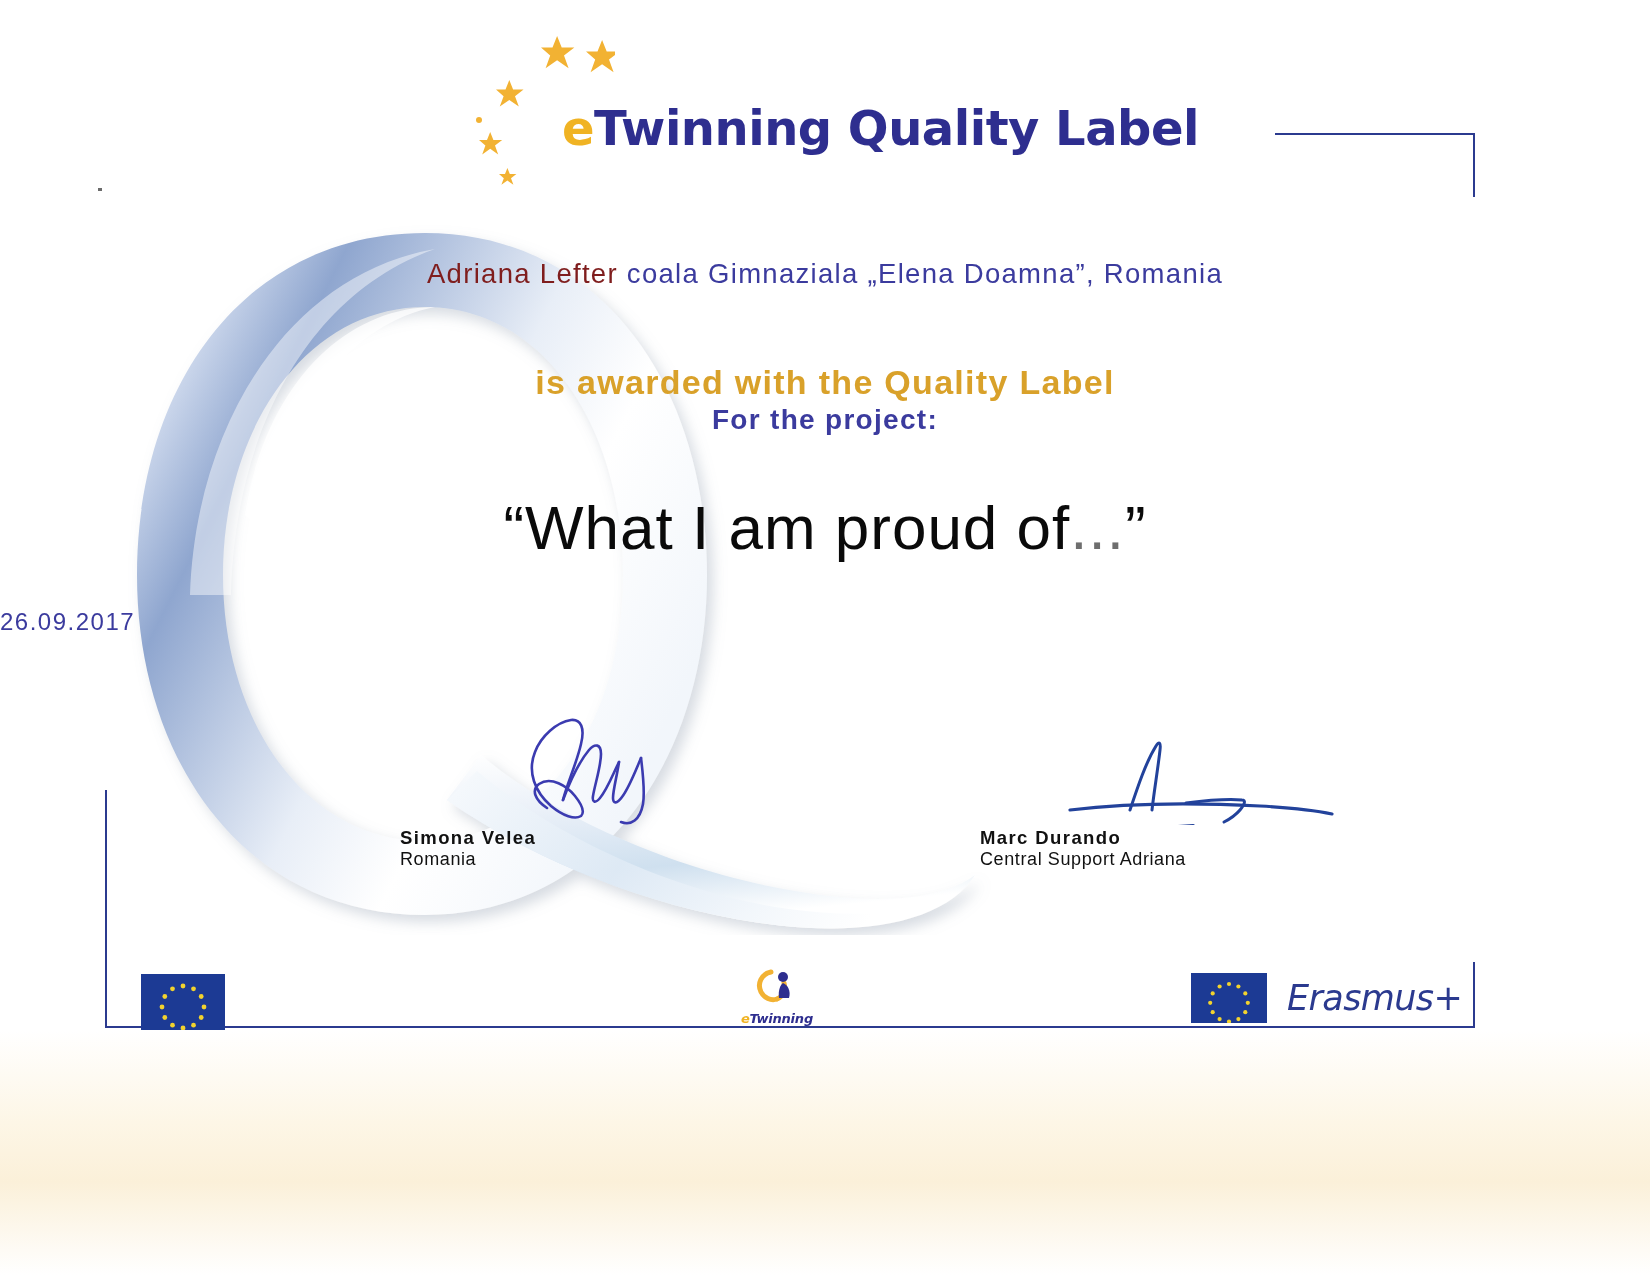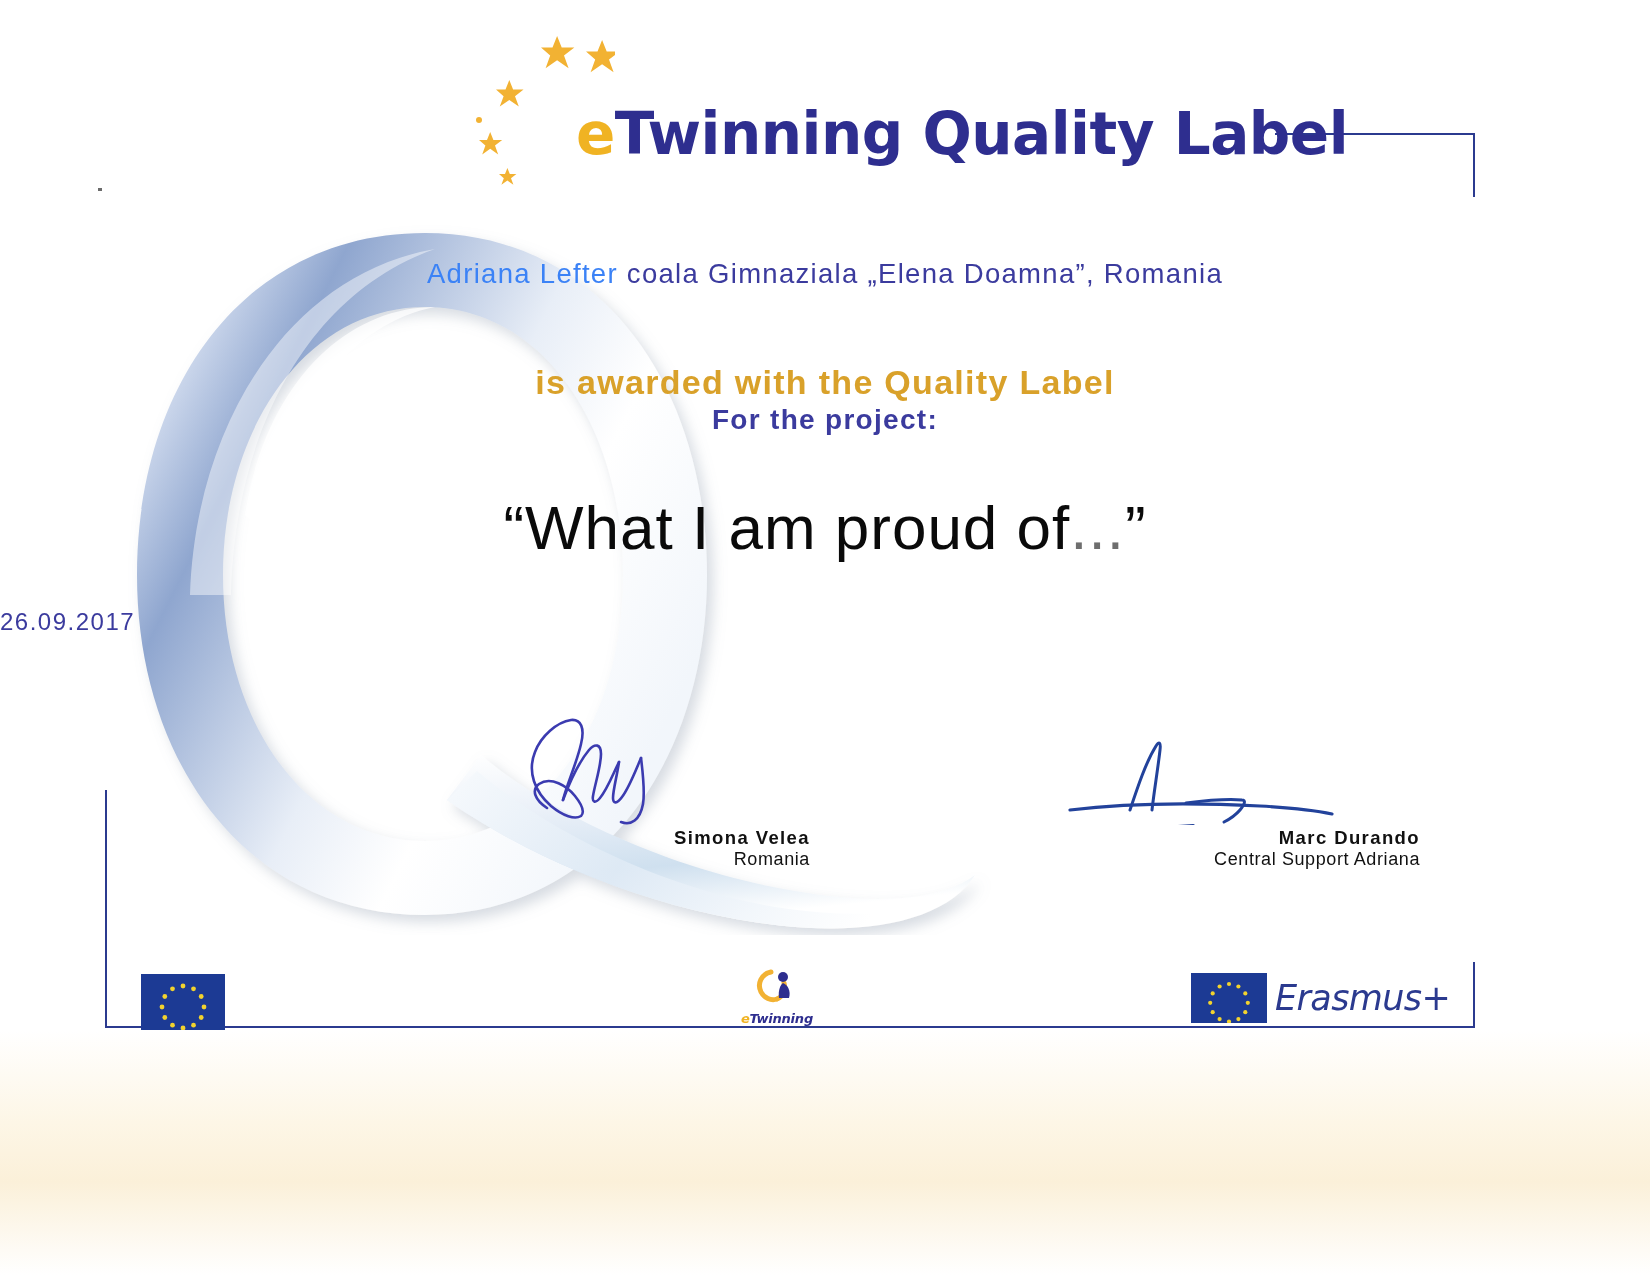--- a/index.html
+++ b/index.html
@@ -55,43 +55,43 @@
   .logo-block {
     position: absolute;
     left: 455px;
     top: 28px;
     width: 830px;
     height: 175px;
   }
   .logo-stars { position: absolute; left: 0; top: 0; width: 160px; height: 175px; }
   .logo-text {
     position: absolute;
-    left: 121px;
+    left: 107px;
     top: 72px;
     font-family: "DejaVu Sans", sans-serif;
-    font-size: 58px;
+    font-size: 48px;
     font-weight: bold;
     letter-spacing: -0.5px;
     color: #2e2e8f;
     white-space: nowrap;
   }
   .logo-text .e { color: #f0b323; }
 
   
   .recipient {
     position: absolute;
     left: 0;
     right: 0;
     top: 258px;
     text-align: center;
     font-size: 27.5px;
     letter-spacing: 1.3px;
     white-space: nowrap;
   }
-  .recipient .person { color: #3b82f6; }
+  .recipient .person { color: #7f1d1d; }
   .recipient .school { color: #3b3b9e; }
 
   .awarded {
     position: absolute;
     left: 0;
     right: 0;
     top: 363px;
     text-align: center;
     font-size: 34px;
     letter-spacing: 1.3px;
@@ -125,21 +125,21 @@
     position: absolute;
     left: 0;
     right: 0;
     top: 608px;
     font-size: 24px;
     letter-spacing: 1.5px;
     color: #3b3b9e;
   }
 
   
-  .sig-block { position: absolute; text-align: right; }
+  .sig-block { position: absolute; text-align: left; }
   .sig-left  { left: 400px; top: 700px; width: 410px; }
   .sig-right { left: 980px; top: 710px; width: 440px; }
   .sig-svg   { display: block; margin: 0 auto; }
   .sig-name {
     font-size: 18.5px;
     font-weight: bold;
     letter-spacing: 1.4px;
     color: #111111;
     margin-top: 2px;
   }
@@ -183,21 +183,21 @@
     margin-top: -1px;
   }
   .etw-caption .e { color: #f0b323; }
   .erasmus {
     position: absolute;
     left: 1070px;
     top: 12px;
     height: 52px;
     display: flex;
     align-items: center;
-    gap: 8px;
+    gap: 20px;
   }
   .erasmus-word {
     font-family: "DejaVu Sans", sans-serif;
     font-size: 35px;
     color: #2b3a8f;
     letter-spacing: -0.6px;
   }
 </style>
 </head>
 <body>

